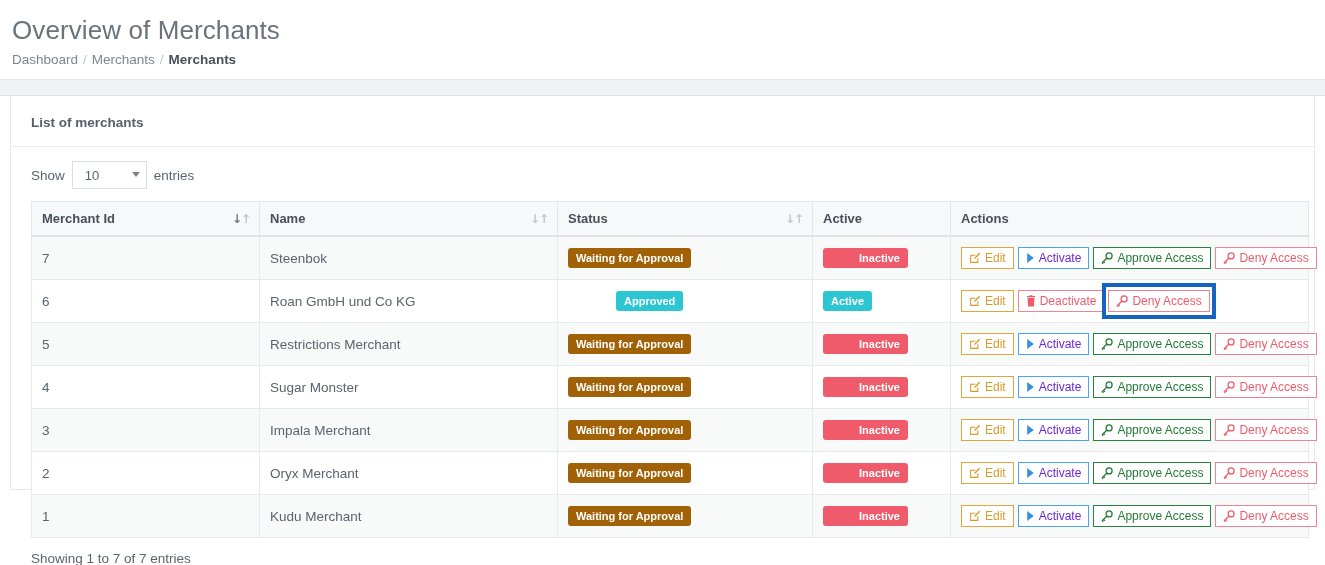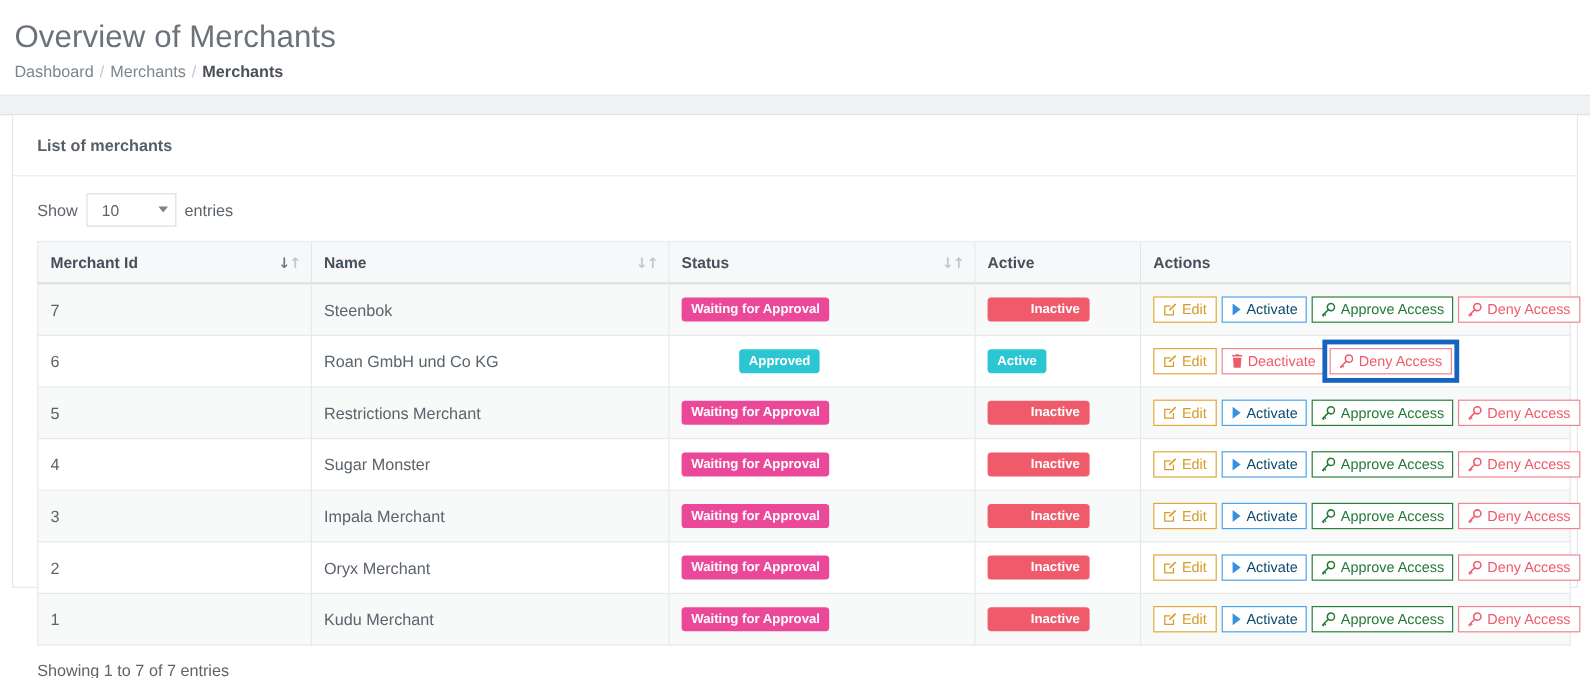--- a/index.html
+++ b/index.html
@@ -147,21 +147,21 @@
   .badge {
     display: inline-block;
     color: #fff;
     font-size: 11px;
     font-weight: bold;
     padding: 4px 8px 4px 8px;
     border-radius: 3px;
     line-height: 12px;
     white-space: nowrap;
   }
-  .badge-warning  { background: #ec4899; }
+  .badge-warning  { background: #a16207; }
   .badge-approved { background: #2cc6d2; margin-left: 48px; }
   .badge-danger   { background: #ef5b6b; padding-left: 36px; }
   .badge-active   { background: #2cc6d2; }
 
   
   .actions-cell { white-space: nowrap; }
   .btn {
     display: inline-flex;
     align-items: center;
     gap: 4px;
@@ -173,21 +173,21 @@
     line-height: 14px;
     cursor: pointer;
     white-space: nowrap;
     vertical-align: middle;
     font-family: "Liberation Sans", sans-serif;
   }
   .btn:last-child { margin-right: 0; }
   .btn svg { display: block; flex: none; }
 
   .btn-edit       { border: 1px solid #e0a83c; color: #d79b28; }
-  .btn-activate   { border: 1px solid #4ea3ea; color: #0c4a6e; }
+  .btn-activate   { border: 1px solid #4ea3ea; color: #6d28d9; }
   .btn-deactivate { border: 1px solid #ef8592; color: #ef5b6b; }
   .btn-approve    { border: 1px solid #27823c; color: #227a35; }
   .btn-deny       { border: 1px solid #ef8592; color: #ef5b6b; }
 
   
   .highlight-box {
     position: absolute;
     border: 4px solid #1565c0;
     pointer-events: none;
   }

